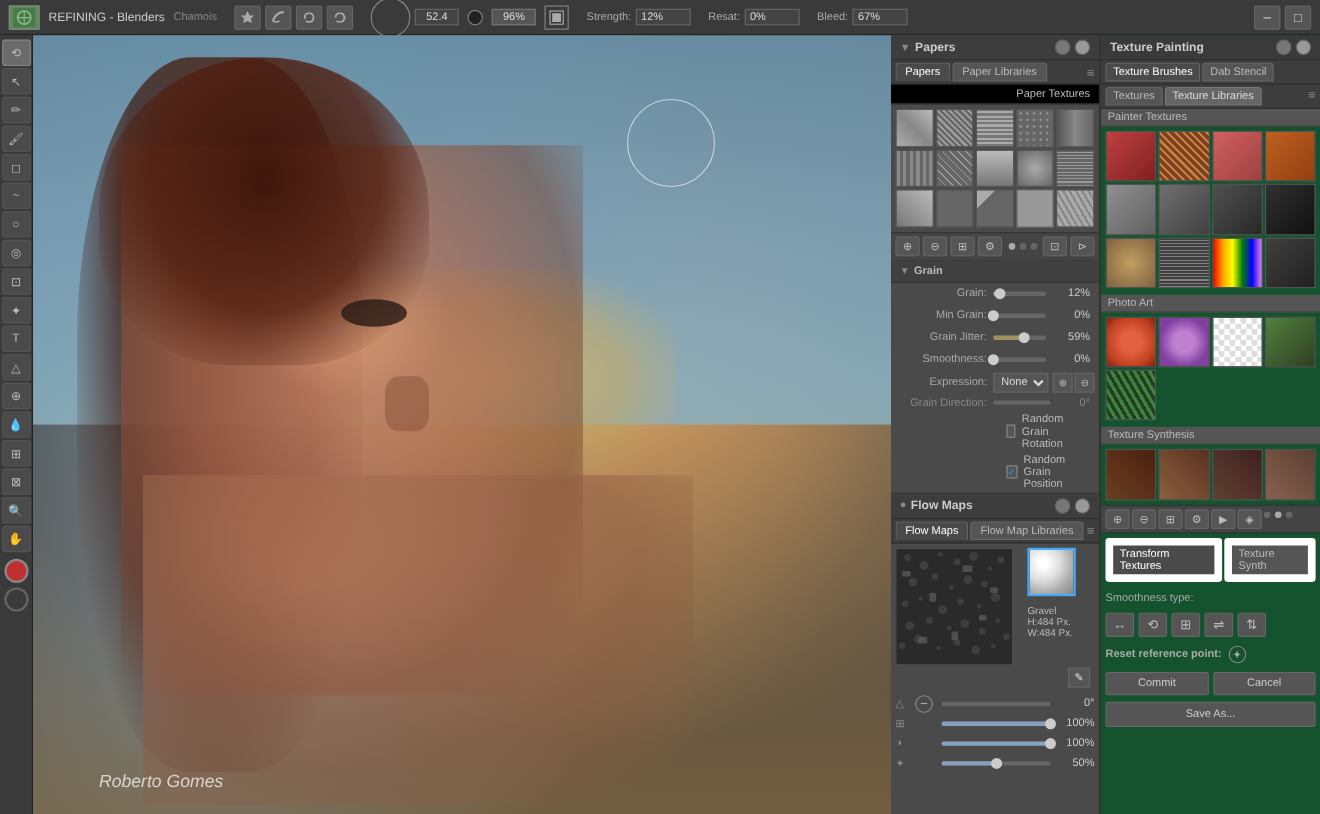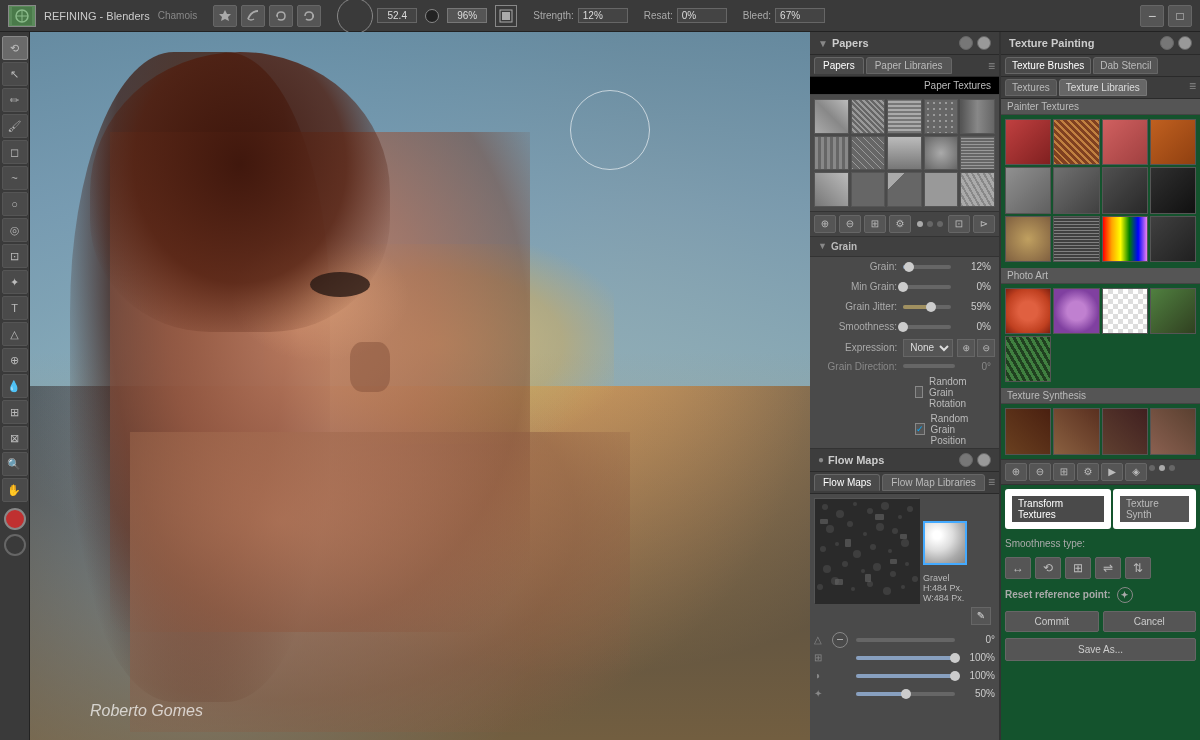--- a/index.html
+++ b/index.html
@@ -708,23 +708,23 @@
       position: relative;
     }
     .fm-small-preview-inner {
       width: 100%;
       height: 100%;
       background: radial-gradient(circle at 30% 30%, #fff 10%, #ddd 40%, #aaa 70%, #888 100%);
     }
     
     .fm-preview-area {
       display: flex;
-      gap: 4px;
+      gap: 15px;
       padding: 4px;
-      align-items: flex-end;
+      align-items: flex-start;
     }
     .fm-preview-meta {
       font-size: 9px;
       color: #bbb;
       margin-top: 4px;
     }
   </style>
 </head>
 <body>
 

